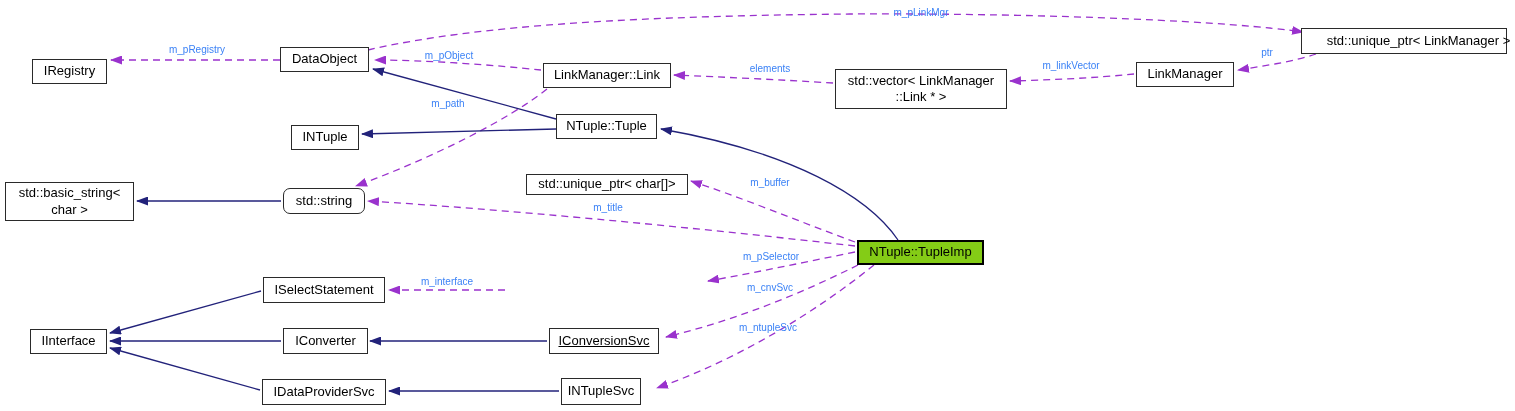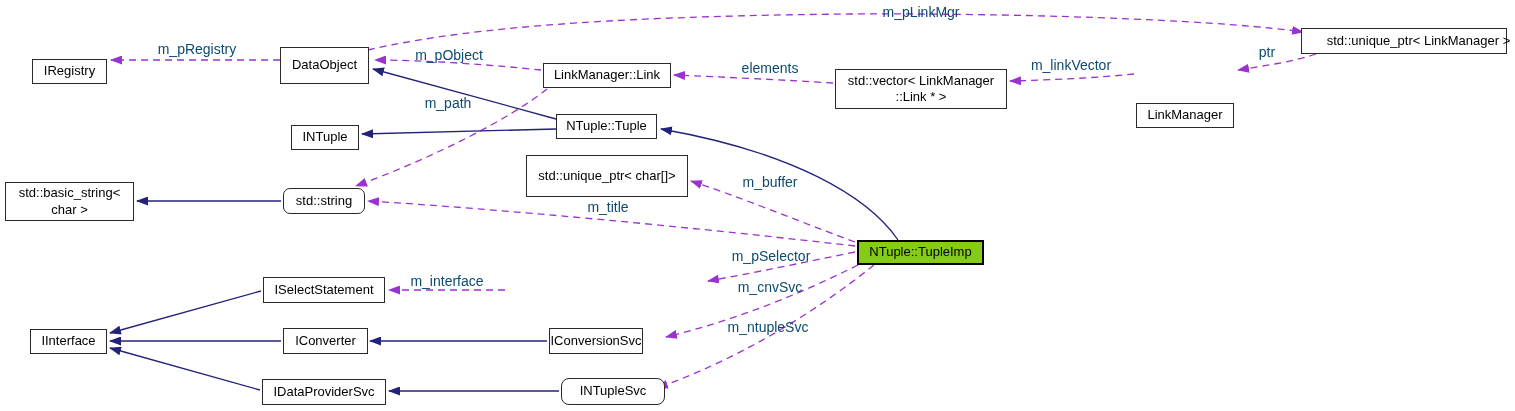--- a/index.html
+++ b/index.html
@@ -31,22 +31,22 @@
     text-align: center;
     white-space: nowrap;
   }
   .node.highlighted {
     background: #84cc16;
     border: 2px solid #000000;
   }
   .edge-label {
     position: absolute;
     transform: translate(-50%, -50%);
-    font-size: 14px;
-    color: #0c4a6e;
+    font-size: 10px;
+    color: #3b82f6;
     white-space: nowrap;
   }
 </style>
 </head>
 <body>
 
 <div id="diagram">
   <svg id="edge-layer" viewBox="0 0 1515 411" xmlns="http://www.w3.org/2000/svg">
       <defs>
         <marker id="arrow-inheritance" markerWidth="12" markerHeight="9" refX="11" refY="4.5" orient="auto" markerUnits="userSpaceOnUse">
@@ -88,66 +88,66 @@
     <div class="edge-label" style="left: 448px; top: 103px;">m_path</div>
     <div class="edge-label" style="left: 608px; top: 207px;">m_title</div>
     <div class="edge-label" style="left: 770px; top: 182px;">m_buffer</div>
     <div class="edge-label" style="left: 771px; top: 256px;">m_pSelector</div>
     <div class="edge-label" style="left: 770px; top: 287px;">m_cnvSvc</div>
     <div class="edge-label" style="left: 768px; top: 327px;">m_ntupleSvc</div>
     <div class="edge-label" style="left: 447px; top: 281px;">m_interface</div>
     <div class="node" style="left: 32px; top: 47px; width: 75px; height: 25px; margin-top: 12px;">
       <span>IRegistry</span>
     </div>
-    <div class="node" style="left: 280px; top: 47px; width: 89px; height: 37px;">
+    <div class="node" style="left: 280px; top: 47px; width: 89px; height: 25px;">
       <span>DataObject</span>
     </div>
     <div class="node" style="left: 543px; top: 63px; width: 128px; height: 25px;">
       <span>LinkManager::Link</span>
     </div>
     <div class="node" style="left: 835px; top: 69px; width: 172px; height: 40px;">
       <span>std::vector&lt; LinkManager</span>
       <span>::Link * &gt;</span>
     </div>
-    <div class="node" style="left: 1136px; top: 62px; width: 98px; height: 25px; margin-top: 41px;">
+    <div class="node" style="left: 1136px; top: 62px; width: 98px; height: 25px;">
       <span>LinkManager</span>
     </div>
     <div class="node" style="left: 1301px; top: 28px; width: 206px; height: 26px; padding-left: 29px;">
       <span>std::unique_ptr&lt; LinkManager &gt;</span>
     </div>
     <div class="node" style="left: 556px; top: 114px; width: 101px; height: 25px;">
       <span>NTuple::Tuple</span>
     </div>
     <div class="node" style="left: 291px; top: 125px; width: 68px; height: 25px;">
       <span>INTuple</span>
     </div>
     <div class="node" style="left: 5px; top: 182px; width: 129px; height: 39px;">
       <span>std::basic_string&lt;</span>
       <span>char &gt;</span>
     </div>
     <div class="node" style="left: 283px; top: 188px; width: 82px; height: 26px; border-radius: 7px;">
       <span>std::string</span>
     </div>
-    <div class="node" style="left: 526px; top: 155px; width: 162px; height: 42px;">
+    <div class="node" style="left: 526px; top: 174px; width: 162px; height: 21px;">
       <span>std::unique_ptr&lt; char[]&gt;</span>
     </div>
     <div class="node highlighted" style="left: 857px; top: 240px; width: 127px; height: 25px;">
       <span>NTuple::TupleImp</span>
     </div>
     <div class="node" style="left: 30px; top: 329px; width: 77px; height: 25px;">
       <span>IInterface</span>
     </div>
     <div class="node" style="left: 263px; top: 277px; width: 122px; height: 26px;">
       <span>ISelectStatement</span>
     </div>
     <div class="node" style="left: 283px; top: 328px; width: 85px; height: 26px;">
       <span>IConverter</span>
     </div>
     <div class="node" style="left: 262px; top: 379px; width: 124px; height: 26px;">
       <span>IDataProviderSvc</span>
     </div>
-    <div class="node" style="left: 549px; top: 328px; width: 94px; height: 26px;">
+    <div class="node" style="left: 549px; top: 328px; width: 110px; height: 26px; text-decoration: underline;">
       <span>IConversionSvc</span>
     </div>
-    <div class="node" style="left: 561px; top: 378px; width: 104px; height: 27px; border-radius: 8px;">
+    <div class="node" style="left: 561px; top: 378px; width: 80px; height: 27px;">
       <span>INTupleSvc</span>
     </div>
   </div>
 
 </body></html>

